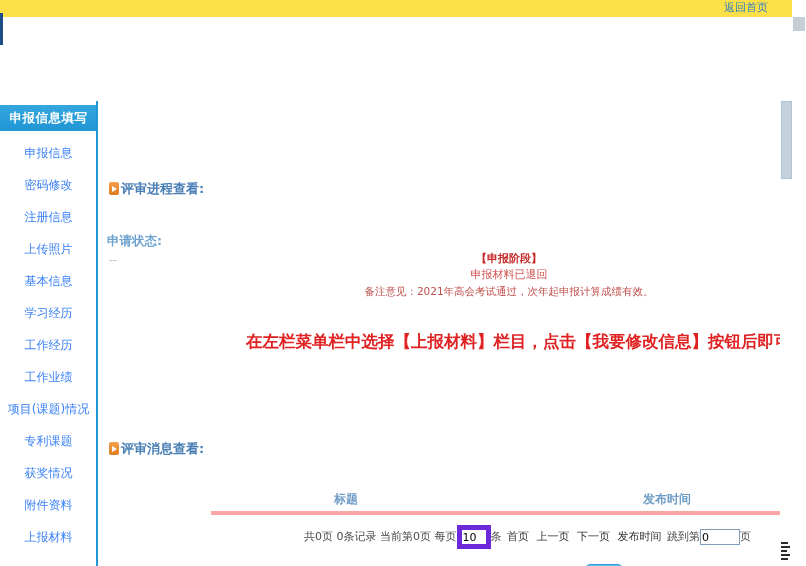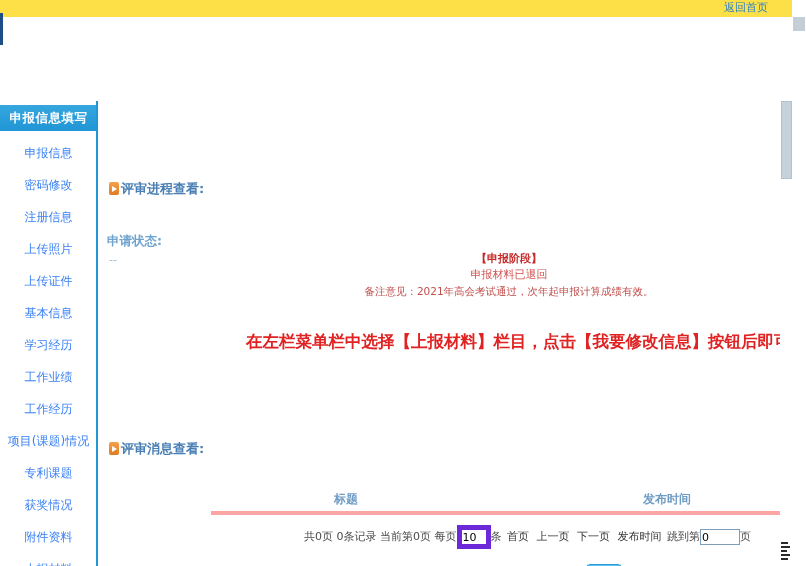--- a/index.html
+++ b/index.html
@@ -364,25 +364,24 @@
 
   <div class="body-area">
 
     <div class="sidebar">
       <div class="sidebar-title">申报信息填写</div>
       <div class="sidebar-list">
         <div class="sidebar-item">申报信息</div>
         <div class="sidebar-item">密码修改</div>
         <div class="sidebar-item">注册信息</div>
         <div class="sidebar-item">上传照片</div>
-        <div class="sidebar-item">上传证件</div>
         <div class="sidebar-item">基本信息</div>
         <div class="sidebar-item">学习经历</div>
+        <div class="sidebar-item">工作经历</div>
         <div class="sidebar-item">工作业绩</div>
-        <div class="sidebar-item">工作经历</div>
         <div class="sidebar-item">项目(课题)情况</div>
         <div class="sidebar-item">专利课题</div>
         <div class="sidebar-item">获奖情况</div>
         <div class="sidebar-item">附件资料</div>
         <div class="sidebar-item">上报材料</div>
       </div>
       <div class="sidebar-sep"></div>
     </div>
 
     <div class="content">

